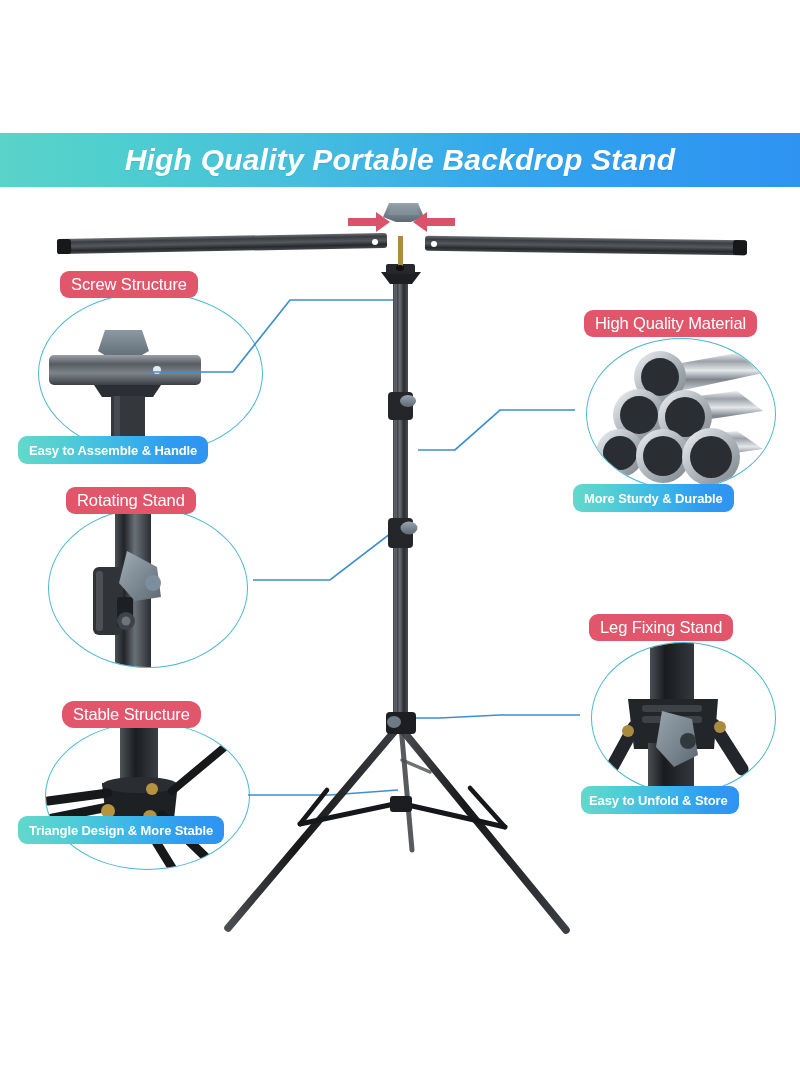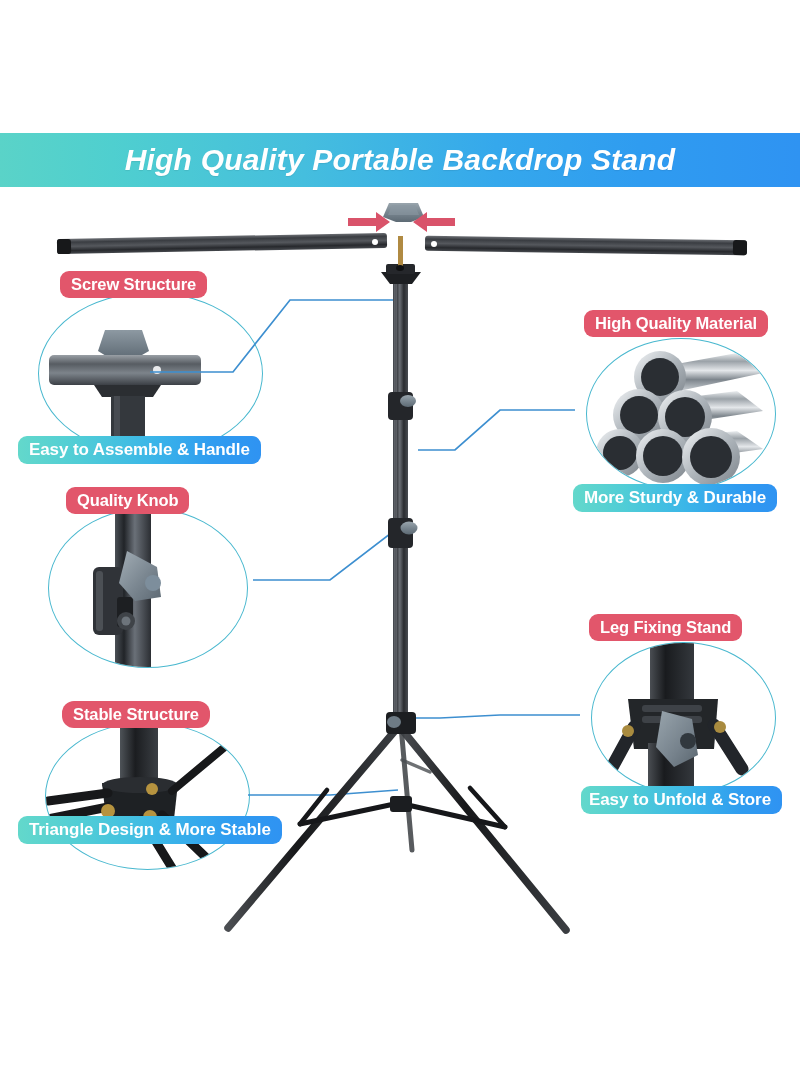--- a/index.html
+++ b/index.html
@@ -17,26 +17,26 @@
                font-weight:bold;font-style:italic;letter-spacing:.2px;
                line-height:1;white-space:nowrap;
                text-shadow:0 1px 1px rgba(0,0,0,.08);}
 
   
   .circle{position:absolute;border-radius:50%;border:1.6px solid #49b8cf;
           background:transparent;box-sizing:border-box;overflow:hidden;}
 
   
   .tag{position:absolute;background:#e2566b;color:#fff;border-radius:9px;
-       font-size:16.5px;font-weight:bold;display:flex;align-items:center;
+       font-size:16.5px;font-weight:normal;display:flex;align-items:center;
        justify-content:center;white-space:nowrap;padding:0 11px;height:27px;
        box-sizing:border-box;z-index:20;letter-spacing:-.1px;}
 
   
-  .pill{position:absolute;border-radius:9px;color:#fff;font-size:17px;
+  .pill{position:absolute;border-radius:9px;color:#fff;font-size:13px;
         font-weight:bold;display:flex;align-items:center;justify-content:center;
         white-space:nowrap;padding:0 11px;height:28px;box-sizing:border-box;z-index:20;
         background:linear-gradient(90deg,#63d8cb 0%,#50cdd6 25%,#3bb6e8 55%,#2f9cf0 80%,#2f93f2 100%);
         letter-spacing:-.1px;}
 
   
   .wires{position:absolute;left:0;top:0;width:800px;height:1091px;
          pointer-events:none;z-index:5;}
 
   
@@ -253,21 +253,21 @@
       <rect x="47" y="62" width="7" height="60" rx="3" fill="#4c5055"></rect>
       <rect x="68" y="88" width="16" height="30" rx="3" fill="#1d1f22"></rect>
 
       <path d="M78 42 L108 58 L112 88 L86 92 L70 74 Z" fill="url(#kg3)"></path>
       <circle cx="104" cy="74" r="8" fill="#7d8e9c"></circle>
 
       <circle cx="77" cy="112" r="9" fill="#3f4348"></circle>
       <circle cx="77" cy="112" r="4.5" fill="#6d747b"></circle>
     </svg>
   </div>
-  <div class="tag" style="left:66px;top:487px;">Quality Knob</div>
+  <div class="tag" style="left:66px;top:487px;">Rotating Stand</div>
 
   <div class="circle" style="left:591px;top:642px;width:185px;height:152px;">
     <svg viewBox="0 0 185 152" width="185" height="152" class="detail">
       <defs>
         <linearGradient id="blkG" x1="0" y1="0" x2="1" y2="0">
           <stop offset="0%" stop-color="#4a4e53"></stop>
           <stop offset="35%" stop-color="#191b1e"></stop>
           <stop offset="100%" stop-color="#34383d"></stop>
         </linearGradient>
         <linearGradient id="kg4" x1="0" y1="0" x2="1" y2="1">

